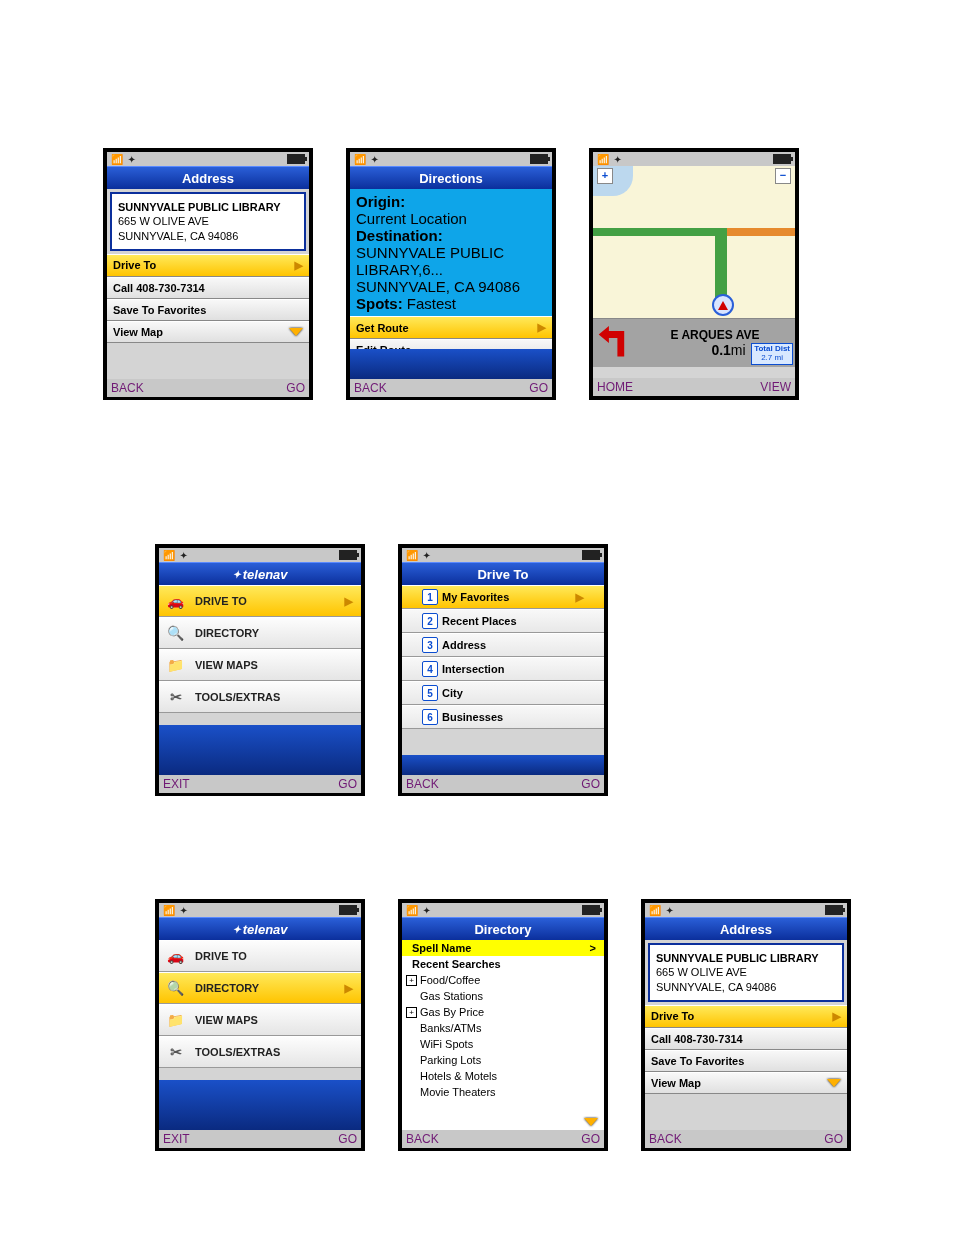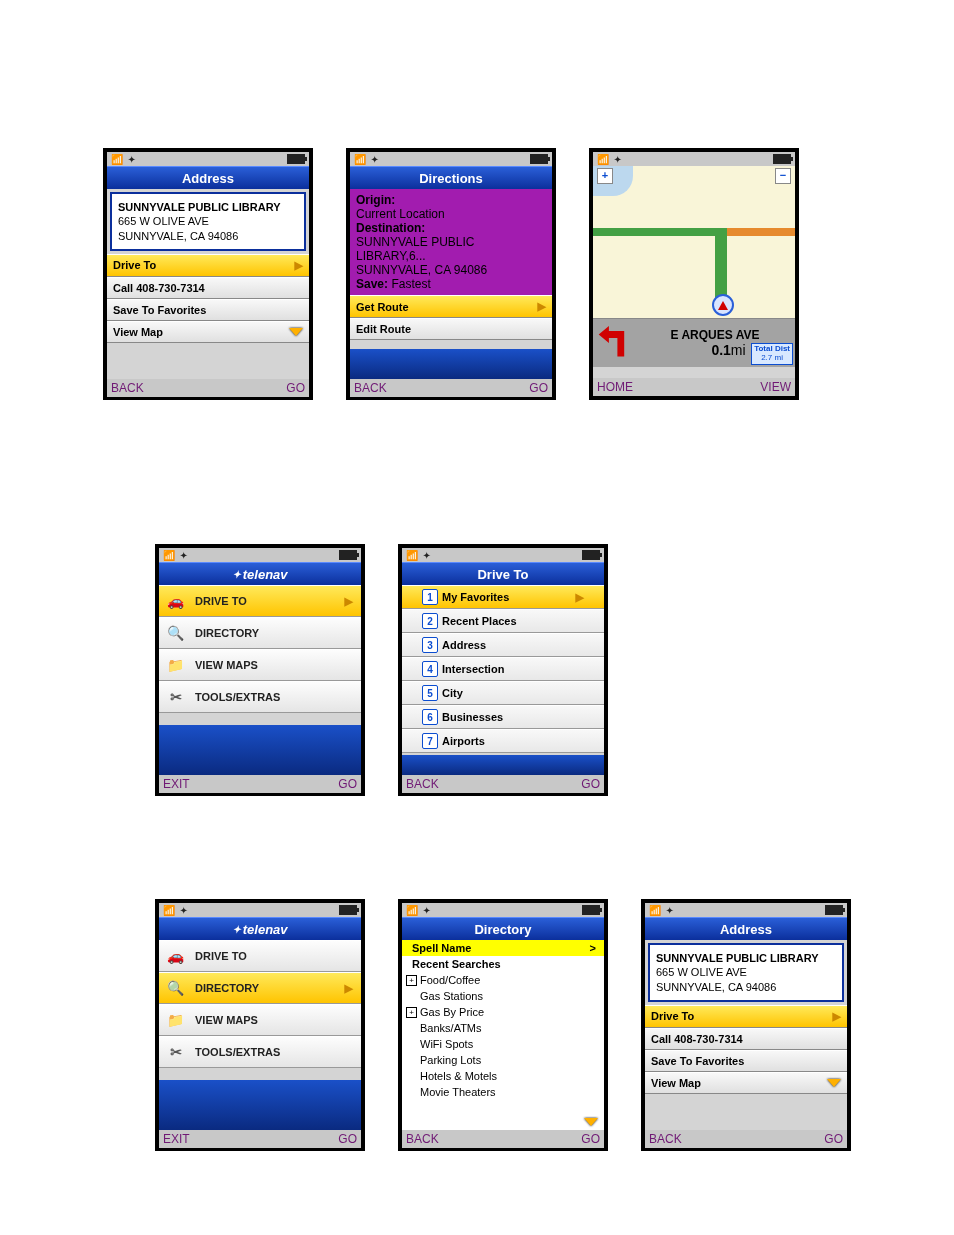--- a/index.html
+++ b/index.html
@@ -97,23 +97,23 @@
   }
   .menu-row .arrow { color: #cc8800; font-weight: bold; }
   .menu-row .arrow-down {
     width: 0; height: 0;
     border-left: 7px solid transparent;
     border-right: 7px solid transparent;
     border-top: 8px solid #ffb000;
     filter: drop-shadow(0 0 1px #000);
   }
   .info-block {
-    background: #a21caf;
+    background: #0ea5e9;
     padding: 4px 6px;
-    font-size: 12px;
+    font-size: 15px;
   }
   .info-block .lbl { font-weight: bold; }
   .main-menu-row {
     background: linear-gradient(#fdfdfd, #e5e5e5);
     border-top: 1px solid #fff;
     border-bottom: 1px solid #999;
     height: 30px;
     display: flex;
     align-items: center;
     padding: 0 8px;
@@ -313,21 +313,21 @@
     <div class="titlebar normal">
         <span>Directions</span>
       </div>
     <div class="content">
       <div class="info-block">
         <div><span class="lbl">Origin:</span></div>
         <div>Current Location</div>
         <div><span class="lbl">Destination:</span></div>
         <div>SUNNYVALE PUBLIC LIBRARY,6...</div>
         <div>SUNNYVALE, CA 94086</div>
-        <div><span class="lbl">Save:</span> <span>Fastest</span></div>
+        <div><span class="lbl">Spots:</span> <span>Fastest</span></div>
       </div>
       <div class="menu-row highlight">
         <span>Get Route</span>
         <span class="arrow">▶</span>
       </div>
       <div class="menu-row">
         <span>Edit Route</span>
       </div>
       <div class="blue-footer"></div>
     </div>
@@ -444,23 +444,20 @@
         <span><span class="numbox">3</span><span>Address</span></span>
       </div>
       <div class="list-row">
         <span><span class="numbox">4</span><span>Intersection</span></span>
       </div>
       <div class="list-row">
         <span><span class="numbox">5</span><span>City</span></span>
       </div>
       <div class="list-row">
         <span><span class="numbox">6</span><span>Businesses</span></span>
-      </div>
-      <div class="list-row">
-        <span><span class="numbox">7</span><span>Airports</span></span>
       </div>
       <div class="blue-footer" style="height:20px;"></div>
     </div>
     <div class="softkeys">
       <span>BACK</span>
       <span>GO</span>
     </div>
   </div>
 
   <div class="phone" style="left:155px; top:899px;">

